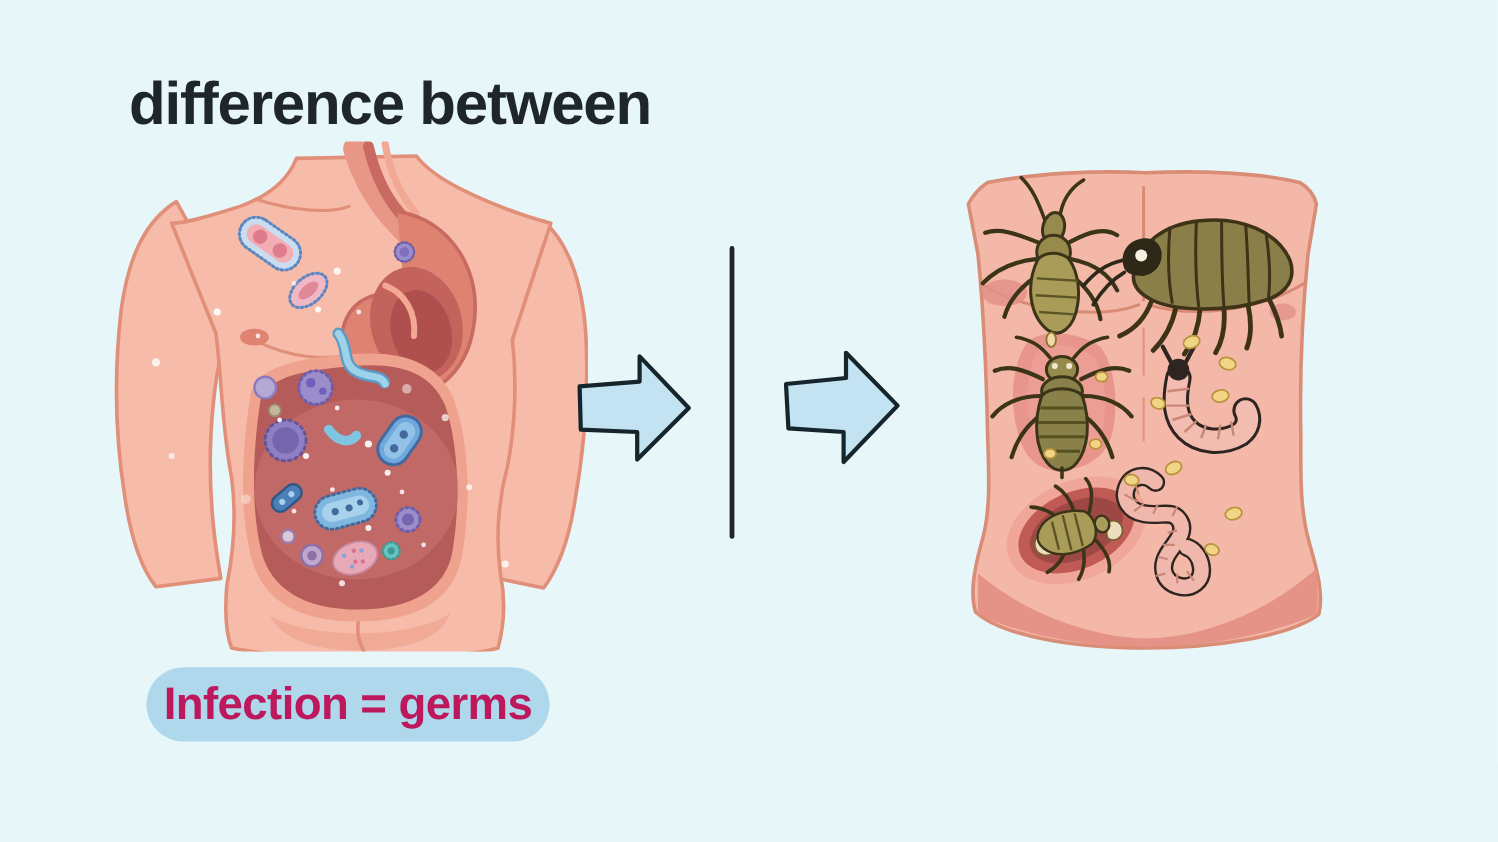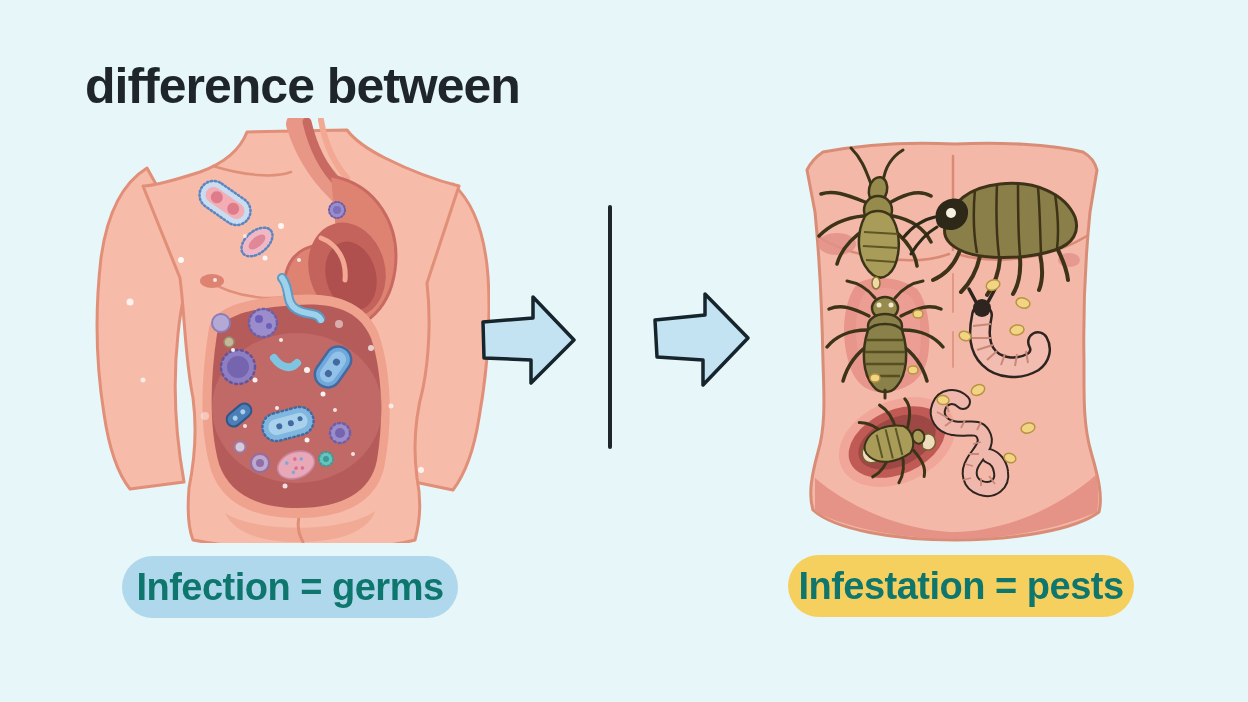--- a/index.html
+++ b/index.html
@@ -4,32 +4,32 @@
 <style>
   html,body{margin:0;padding:0;}
   #stage{
     position:relative;width:1248px;height:702px;overflow:hidden;
     background:#E7F6F8;
     font-family:"Liberation Sans",sans-serif;
   }
   .title{
     position:absolute;top:56px;height:60px;
     font-size:50px;font-weight:700;letter-spacing:-1px;color:#1F262B;
-    text-align:left;line-height:60px;white-space:nowrap;
+    text-align:center;line-height:60px;white-space:nowrap;
   }
   #title-left{left:85px;width:480px;}
   #title-right{left:790px;width:300px;}
   .figure{position:absolute;}
   #fig-left{left:85px;top:118px;width:405px;height:425px;}
   #fig-mid{left:455px;top:185px;width:310px;height:280px;}
   #fig-right{left:785px;top:132px;width:340px;height:410px;}
   .pill{
     position:absolute;height:62px;border-radius:31px;
     display:flex;align-items:center;justify-content:center;
-    font-size:38px;font-weight:700;letter-spacing:-0.5px;color:#0f766e;
+    font-size:38px;font-weight:700;letter-spacing:-0.5px;color:#be185d;
     white-space:nowrap;
   }
   #pill-infection{left:122px;top:556px;width:336px;background:#AFD8ED;}
   #pill-infestation{left:788px;top:555px;width:346px;background:#F6D05E;}
 </style>
 </head>
 <body>
 
 <div id="stage">
 
@@ -268,15 +268,14 @@
       <ellipse cx="158" cy="268" rx="6" ry="4.5" transform="rotate(10 158 268)"></ellipse>
       <ellipse cx="243" cy="296" rx="7" ry="5" transform="rotate(-15 243 296)"></ellipse>
       <ellipse cx="225" cy="326" rx="6" ry="4.5" transform="rotate(20 225 326)"></ellipse>
       <ellipse cx="133" cy="182" rx="5" ry="4"></ellipse>
       <ellipse cx="128" cy="238" rx="5" ry="4"></ellipse>
       <ellipse cx="90" cy="246" rx="5" ry="4"></ellipse>
     </g>
   </svg>
 
   <div id="pill-infection" class="pill">Infection = germs</div>
-  <div id="pill-infestation" class="pill">Infestation = pests</div>
 
 </div>
 
 </body></html>

